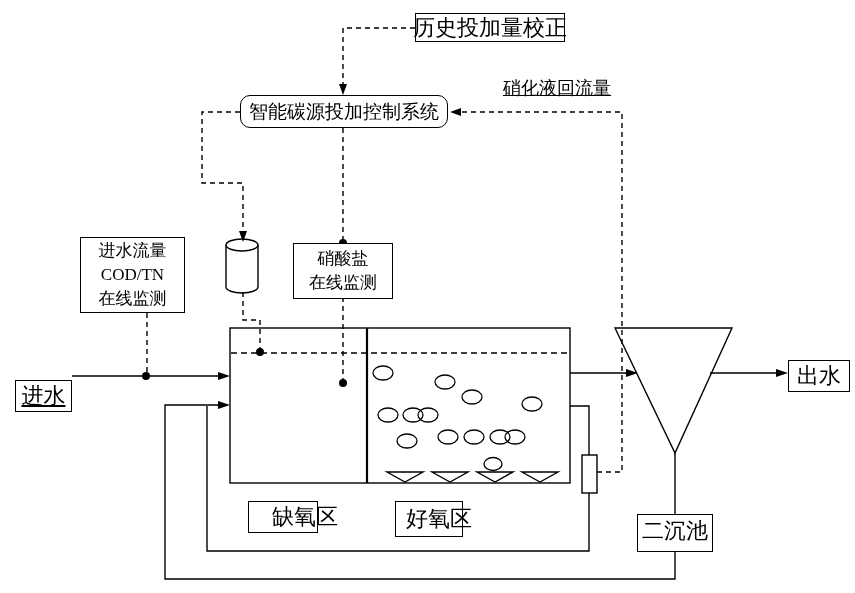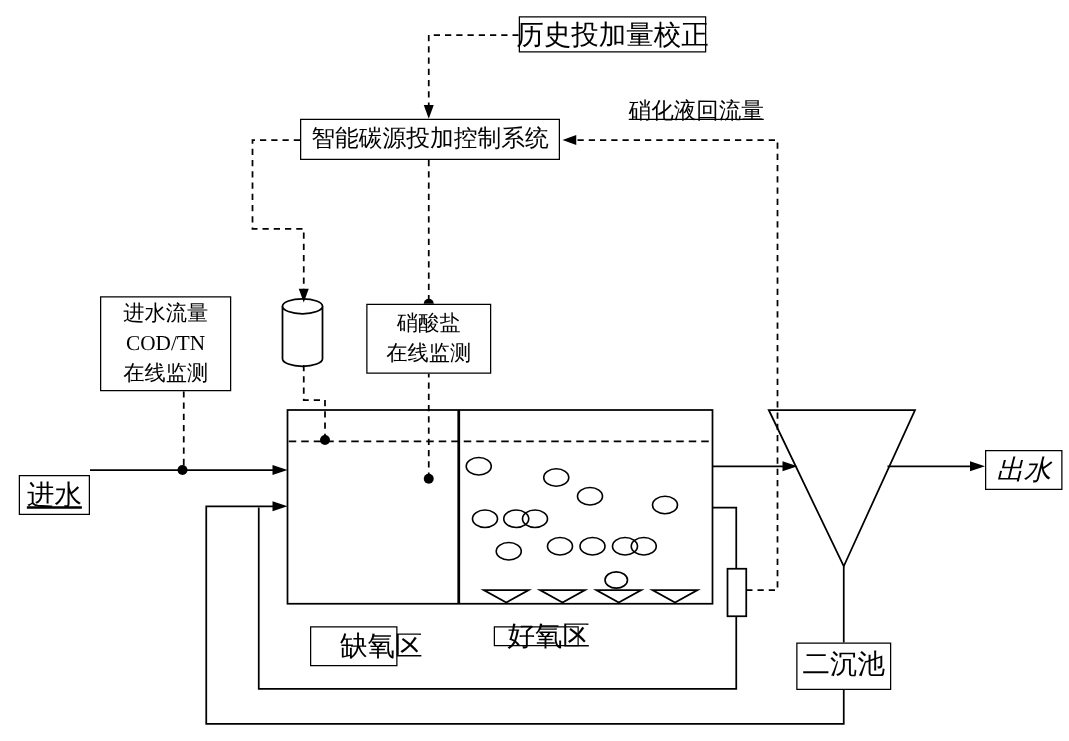--- a/index.html
+++ b/index.html
@@ -95,38 +95,38 @@
         <polygon points="788,373 776,369 776,377"></polygon>
         <polygon points="343,95 339,84 347,84"></polygon>
         <polygon points="243,242 239,231 247,231"></polygon>
         <polygon points="450,112 461,108 461,116"></polygon>
       </g>
     </g>
   </svg>
 
   <div class="node" style="left:415px;top:13px;width:150px;height:29px;">历史投加量校正</div>
 
-  <div class="node" style="left:240px;top:95px;width:208px;height:33px;font-size:19px;">智能碳源投加控制系统</div>
+  <div class="node" style="left:240px;top:95px;width:208px;height:33px;font-size:19px;border-radius:10px;">智能碳源投加控制系统</div>
 
   <div class="node multi" style="left:80px;top:237px;width:105px;height:76px;">
     <span>进水流量</span>
     <span>COD/TN</span>
     <span>在线监测</span>
   </div>
 
   <div class="node multi" style="left:293px;top:243px;width:100px;height:56px;">
     <span>硝酸盐</span>
     <span>在线监测</span>
   </div>
 
   <div class="node" style="left:15px;top:380px;width:57px;height:32px;text-decoration:underline;">进水</div>
 
-  <div class="node" style="left:788px;top:360px;width:62px;height:32px;font-style:italic;">出水</div>
+  <div class="node" style="left:788px;top:360px;width:62px;height:32px;">出水</div>
 
   <div class="node" style="left:248px;top:501px;width:70px;height:32px;padding-left:44px;">缺氧区</div>
 
-  <div class="node" style="left:395px;top:501px;width:68px;height:16px;padding-left:20px;">好氧区</div>
+  <div class="node" style="left:395px;top:501px;width:68px;height:36px;padding-left:20px;">好氧区</div>
 
   <div class="node" style="left:637px;top:514px;width:76px;height:38px;font-family:Liberation Mono, monospace;">二沉池</div>
 
   <div class="floating-label" style="left:503px;top:76px;text-decoration:underline;">硝化液回流量</div>
 
 </div>
 
 </body></html>

